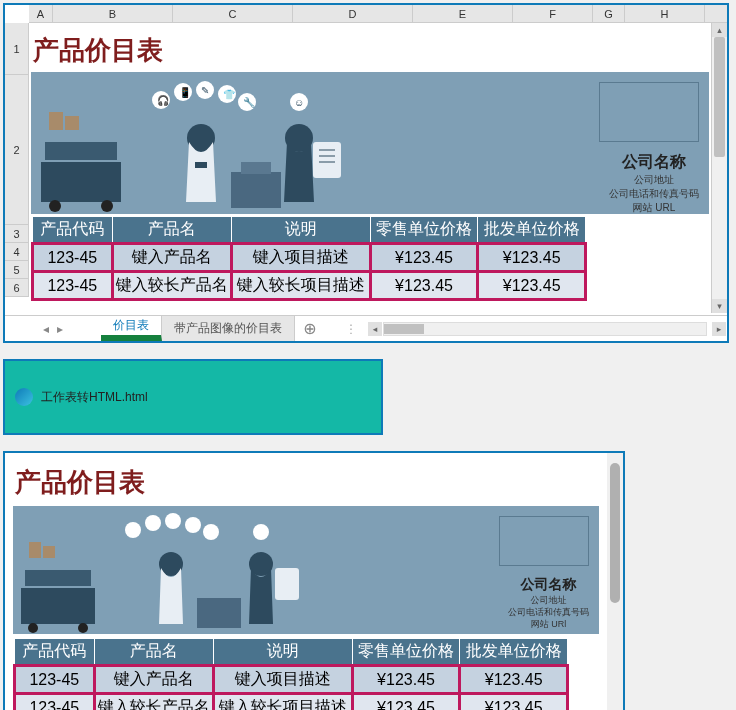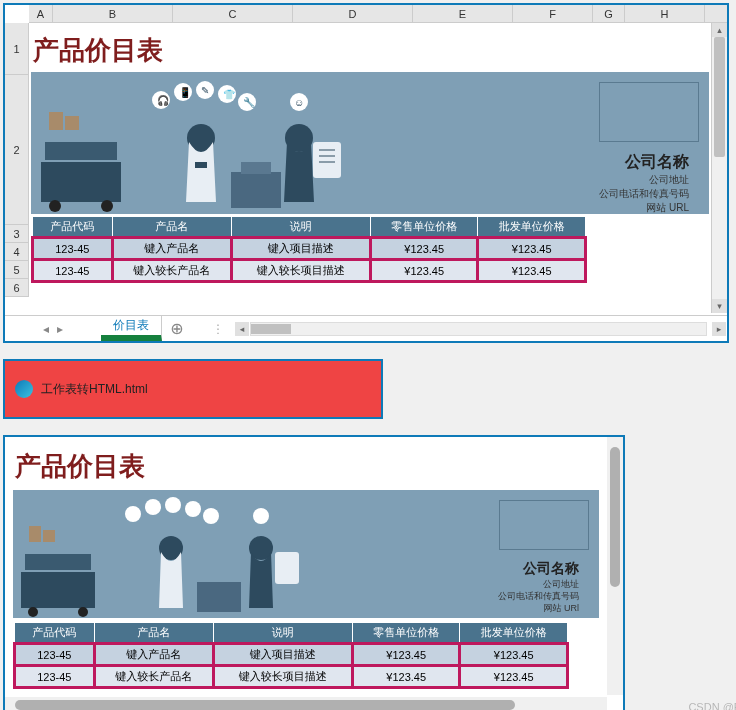--- a/index.html
+++ b/index.html
@@ -7,47 +7,47 @@
 
 
 .excel-panel { border: 2px solid #0e7ab8; background: #fff; width: 726px; height: 340px; margin: 3px; position: relative; overflow: hidden; }
 .col-headers { display: flex; height: 18px; border-bottom: 1px solid #ccc; background: #e6e6e6; margin-left: 24px; }
 .col-headers > div { text-align: center; border-right: 1px solid #ccc; font-size: 11px; color: #333; line-height: 18px; }
 .row-headers { position: absolute; left: 0; top: 18px; width: 24px; }
 .row-headers > div { text-align: center; border-right: 1px solid #ccc; border-bottom: 1px solid #ccc; background: #e6e6e6; font-size: 11px; color: #333; }
 .sheet-area { position: absolute; left: 24px; top: 18px; right: 16px; background: #fff; }
 .ws-title { font-size: 26px; font-weight: bold; color: #7f1d1d; padding: 10px 0 0 4px; }
 .banner { background: #7f9fb5; height: 142px; margin: 4px 2px 0 2px; position: relative; }
-.banner .company { position: absolute; right: 20px; top: 80px; text-align: right; color: #222; }
+.banner .company { position: absolute; right: 10px; top: 80px; text-align: center; color: #222; }
 .banner .company .cn { font-size: 16px; font-weight: bold; }
 .banner .company .ci { font-size: 10px; color: #333; line-height: 14px; }
 .banner .placeholder { position: absolute; right: 10px; top: 10px; width: 100px; height: 60px; border: 1px solid #5a7a90; }
 .banner svg { position: absolute; left: 0; top: 0; }
-.price-table { width: 556px; margin: 2px 0 0 2px; border-collapse: collapse; font-size: 11px; }
+.price-table { width: 556px; margin: 2px 0 0 2px; border-collapse: collapse; font-size: 16px; }
 .price-table th { background: #4a738d; color: #fff; font-weight: normal; text-align: center; padding: 2px; border: 1px solid #fff; }
 .price-table td { text-align: center; padding: 2px; border: 3px solid #be185d; }
 .price-table tr.r1 td { background: #c5d2e0; }
 .price-table tr.r2 td { background: #e0e6ef; }
 .vscroll { position: absolute; right: 0; top: 18px; bottom: 28px; width: 16px; background: #f0f0f0; border-left: 1px solid #ccc; }
 .vscroll .btn { height: 14px; background: #e0e0e0; text-align: center; font-size: 9px; line-height: 14px; color: #666; }
 .vscroll .track { position: absolute; top: 14px; bottom: 14px; left: 0; right: 0; }
 .vscroll .thumb { position: absolute; top: 0; height: 120px; left: 2px; right: 2px; background: #c0c0c0; border-radius: 2px; }
 .sheet-tabs { position: absolute; bottom: 0; left: 0; right: 0; height: 26px; background: #fff; border-top: 1px solid #ccc; display: flex; align-items: center; }
 .sheet-tabs .nav { width: 96px; display: flex; height: 100%; align-items: center; justify-content: center; gap: 8px; color: #888; }
 .sheet-tabs .tab { padding: 4px 12px; border-right: 1px solid #ccc; font-size: 12px; height: 100%; display: flex; align-items: center; }
 .sheet-tabs .tab.active { border-bottom: 6px solid #15803d; color: #0e7ab8; background: #fff; }
 .sheet-tabs .tab.inactive { background: #e6e6e6; color: #555; }
 .sheet-tabs .add { width: 30px; text-align: center; color: #888; font-size: 16px; }
 .sheet-tabs .hscroll { flex: 1; display: flex; align-items: center; margin-left: 20px; }
 .sheet-tabs .hscroll .sep { color: #aaa; margin-right: 10px; }
 .sheet-tabs .hscroll .track { flex: 1; height: 14px; background: #f0f0f0; border: 1px solid #ddd; position: relative; margin-right: 4px; }
 .sheet-tabs .hscroll .btn { width: 14px; height: 14px; background: #e0e0e0; text-align: center; font-size: 9px; line-height: 14px; color: #666; margin: 0 1px; }
 
 
-.file-box { border: 2px solid #0e7ab8; width: 380px; height: 60px; margin: 16px 3px; background: #ef4444; display: flex; align-items: center; padding: 0 10px; gap: 8px; }
+.file-box { border: 2px solid #0e7ab8; width: 380px; height: 76px; margin: 16px 3px; background: #14b8a6; display: flex; align-items: center; padding: 0 10px; gap: 8px; }
 .file-box .eicon { width: 18px; height: 18px; border-radius: 50%; background: linear-gradient(135deg, #0e7ab8, #3cc2e0); }
 .file-box .fname { font-size: 12px; color: #222; }
 
 
 .html-panel { border: 2px solid #0e7ab8; background: #fff; width: 622px; height: 280px; margin: 3px; position: relative; overflow: hidden; }
 .html-content { position: absolute; left: 4px; top: 4px; right: 20px; bottom: 20px; }
 .html-content .ws-title { padding: 8px 0 0 6px; }
 .html-content .banner { margin: 6px 4px 0 4px; height: 128px; }
 .html-content .banner .company { top: 70px; }
 .html-content .banner .company .cn { font-size: 14px; }
@@ -160,20 +160,21 @@
           <div class="thumb"></div>
         </div>
     <div class="btn" style="position:absolute;bottom:0;width:100%">▾</div>
   </div>
   <div class="sheet-tabs">
     <div class="nav">
           <span>◂</span>
           <span>▸</span>
         </div>
     <div class="tab active">价目表</div>
+    <div class="tab inactive">带产品图像的价目表</div>
     <div class="add">⊕</div>
     <div class="hscroll">
       <span class="sep">⋮</span>
       <div class="btn">◂</div>
       <div class="track">
             <div style="position:absolute;left:0;width:40px;top:1px;bottom:1px;background:#c0c0c0"></div>
           </div>
       <div class="btn">▸</div>
     </div>
   </div>

